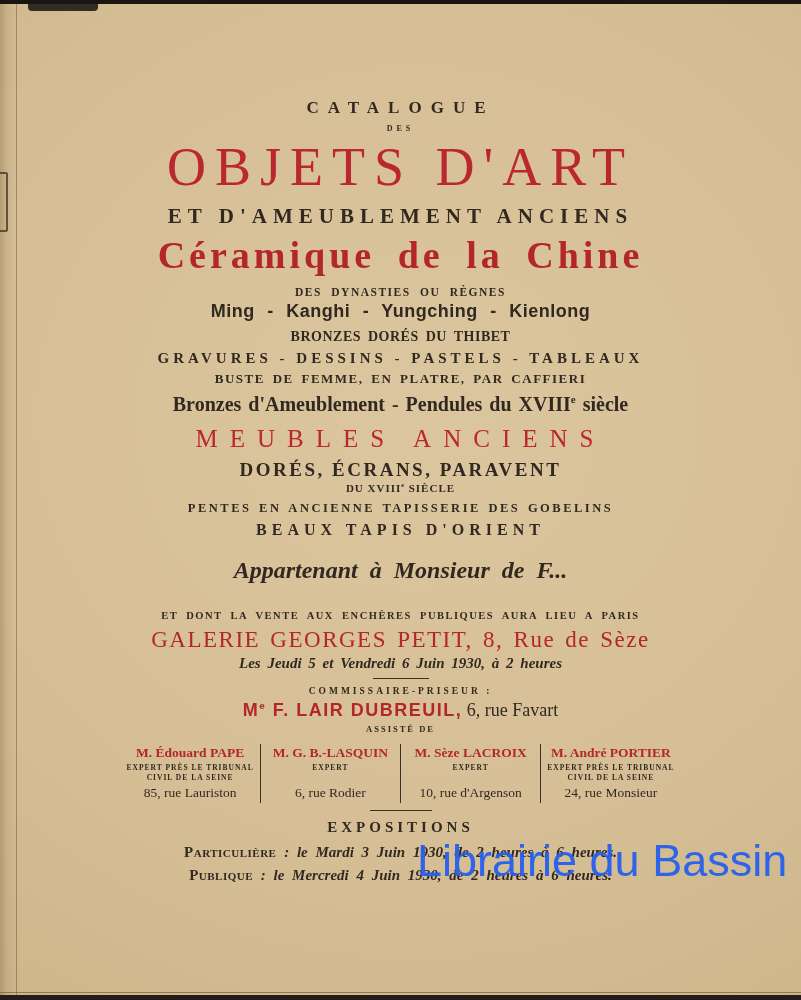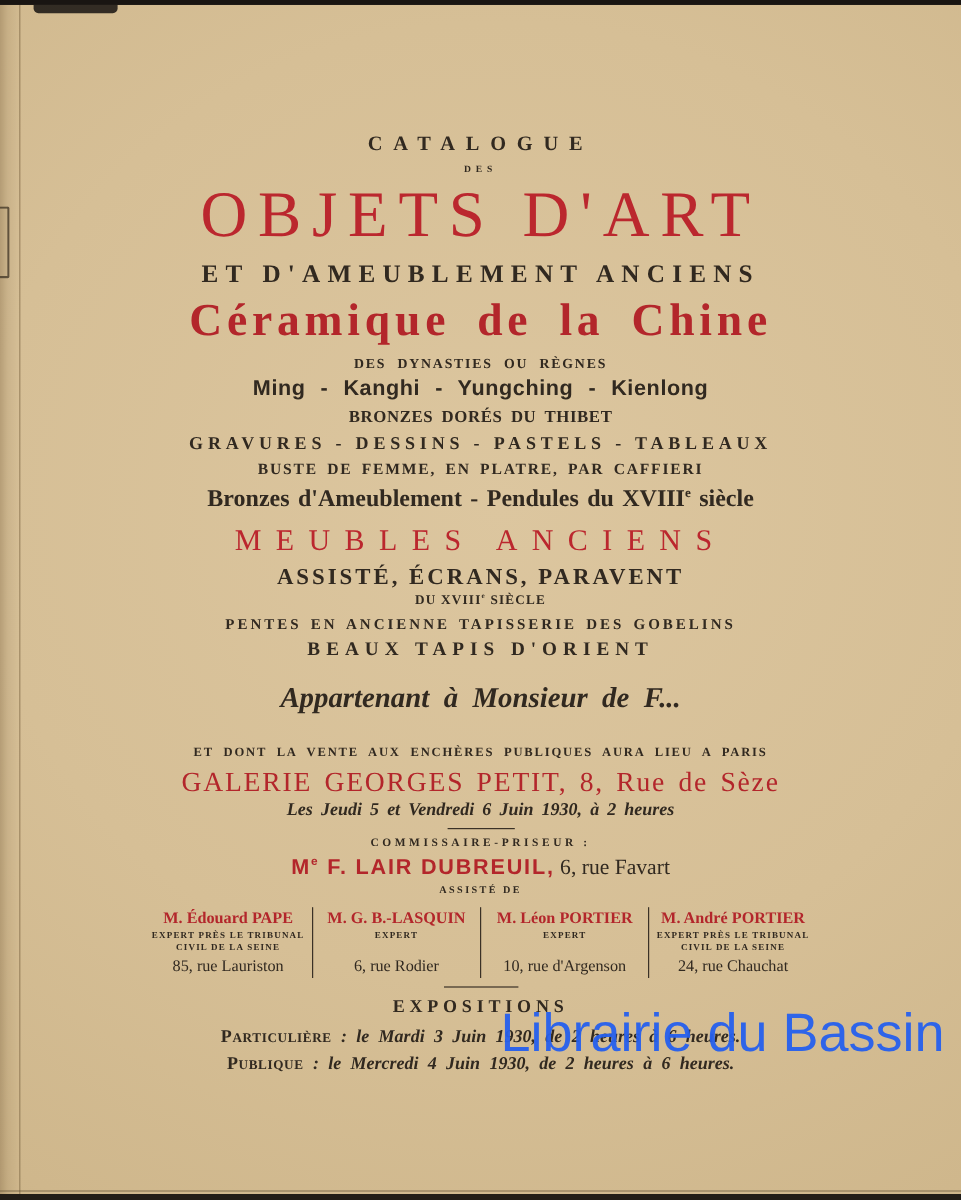--- a/index.html
+++ b/index.html
@@ -27,21 +27,21 @@
   }
   .top-strip{position:absolute;left:0;top:0;right:0;height:4px;background:#191512;}
   .top-notch{position:absolute;left:28px;top:0;width:70px;height:7px;background:#161310;border-radius:0 0 4px 4px;opacity:.85;}
   .bottom-strip{position:absolute;left:0;bottom:0;right:0;height:5px;background:#221d17;}
   .left-mark{
     position:absolute;left:0;top:168px;width:6px;height:56px;
     border:2px solid rgba(60,50,35,.75);border-left:none;border-radius:0 2px 2px 0;
   }
   
   .content{
-    position:absolute;left:40px;right:40px;top:12px;
+    position:absolute;left:40px;right:40px;top:0;
     text-align:center;color:#312920;
   }
   .l-catalogue{padding-top:94px;font-size:17px;letter-spacing:9px;font-weight:600;}
   .l-des{margin-top:6px;font-size:8px;letter-spacing:4px;font-weight:600;}
   .l-objets{
     margin-top:3px;font-size:54px;letter-spacing:9px;font-weight:400;
     color:#bb272e;font-family:"Liberation Serif", serif;
   }
   .l-ameublement{margin-top:6px;font-size:21px;letter-spacing:6px;font-weight:600;}
   .l-ceramique{margin-top:4px;font-size:38px;font-weight:700;color:#b3262b;letter-spacing:4px;word-spacing:9px;}
@@ -111,21 +111,21 @@
     <div class="l-dynasties">DES DYNASTIES OU RÈGNES</div>
     <div class="l-ming">Ming - Kanghi - Yungching - Kienlong</div>
 
     <div class="l-thibet">BRONZES DORÉS DU THIBET</div>
     <div class="l-gravures">GRAVURES - DESSINS - PASTELS - TABLEAUX</div>
     <div class="l-buste">BUSTE DE FEMME, EN PLATRE, PAR CAFFIERI</div>
 
     <div class="l-bronzes"><span>Bronzes d'Ameublement - Pendules du XVIII</span><sup>e</sup><span> siècle</span></div>
 
     <div class="l-meubles">MEUBLES ANCIENS</div>
-    <div class="l-sieges">ASSISTÉ, ÉCRANS, PARAVENT</div>
+    <div class="l-sieges">DORÉS, ÉCRANS, PARAVENT</div>
     <div class="l-dusiecle"><span>DU XVIII</span><sup>e</sup><span> SIÈCLE</span></div>
     <div class="l-pentes">PENTES EN ANCIENNE TAPISSERIE DES GOBELINS</div>
     <div class="l-tapis">BEAUX TAPIS D'ORIENT</div>
 
     <div class="l-appartenant">Appartenant à Monsieur de F...</div>
 
     <div class="l-vente">ET DONT LA VENTE AUX ENCHÈRES PUBLIQUES AURA LIEU A PARIS</div>
     <div class="l-galerie">GALERIE GEORGES PETIT, 8, Rue de Sèze</div>
     <div class="l-dates">Les Jeudi 5 et Vendredi 6 Juin 1930, à 2 heures</div>
     <hr class="rule">
@@ -139,28 +139,28 @@
         <div class="expert-name">M. Édouard PAPE</div>
         <div class="expert-title">EXPERT PRÈS LE TRIBUNAL CIVIL DE LA SEINE</div>
         <div class="expert-addr">85, rue Lauriston</div>
       </div>
       <div class="expert">
         <div class="expert-name">M. G. B.-LASQUIN</div>
         <div class="expert-title">EXPERT</div>
         <div class="expert-addr">6, rue Rodier</div>
       </div>
       <div class="expert">
-        <div class="expert-name">M. Léon PORTIER</div>
+        <div class="expert-name">M. Sèze LACROIX</div>
         <div class="expert-title">EXPERT</div>
         <div class="expert-addr">10, rue d'Argenson</div>
       </div>
       <div class="expert">
         <div class="expert-name">M. André PORTIER</div>
         <div class="expert-title">EXPERT PRÈS LE TRIBUNAL CIVIL DE LA SEINE</div>
-        <div class="expert-addr">24, rue Chauchat</div>
+        <div class="expert-addr">24, rue Monsieur</div>
       </div>
     </div>
 
     <hr class="rule2">
 
     <div class="l-expos">EXPOSITIONS</div>
     <div class="expo-list">
       <div class="expo-line"><span class="expo-label">Particulière</span><span class="expo-text"> : </span><span class="expo-text">le Mardi 3 Juin 1930, de 2 heures à 6 heures.</span></div>
       <div class="expo-line"><span class="expo-label">Publique</span><span class="expo-text"> : </span><span class="expo-text">le Mercredi 4 Juin 1930, de 2 heures à 6 heures.</span></div>
     </div>

